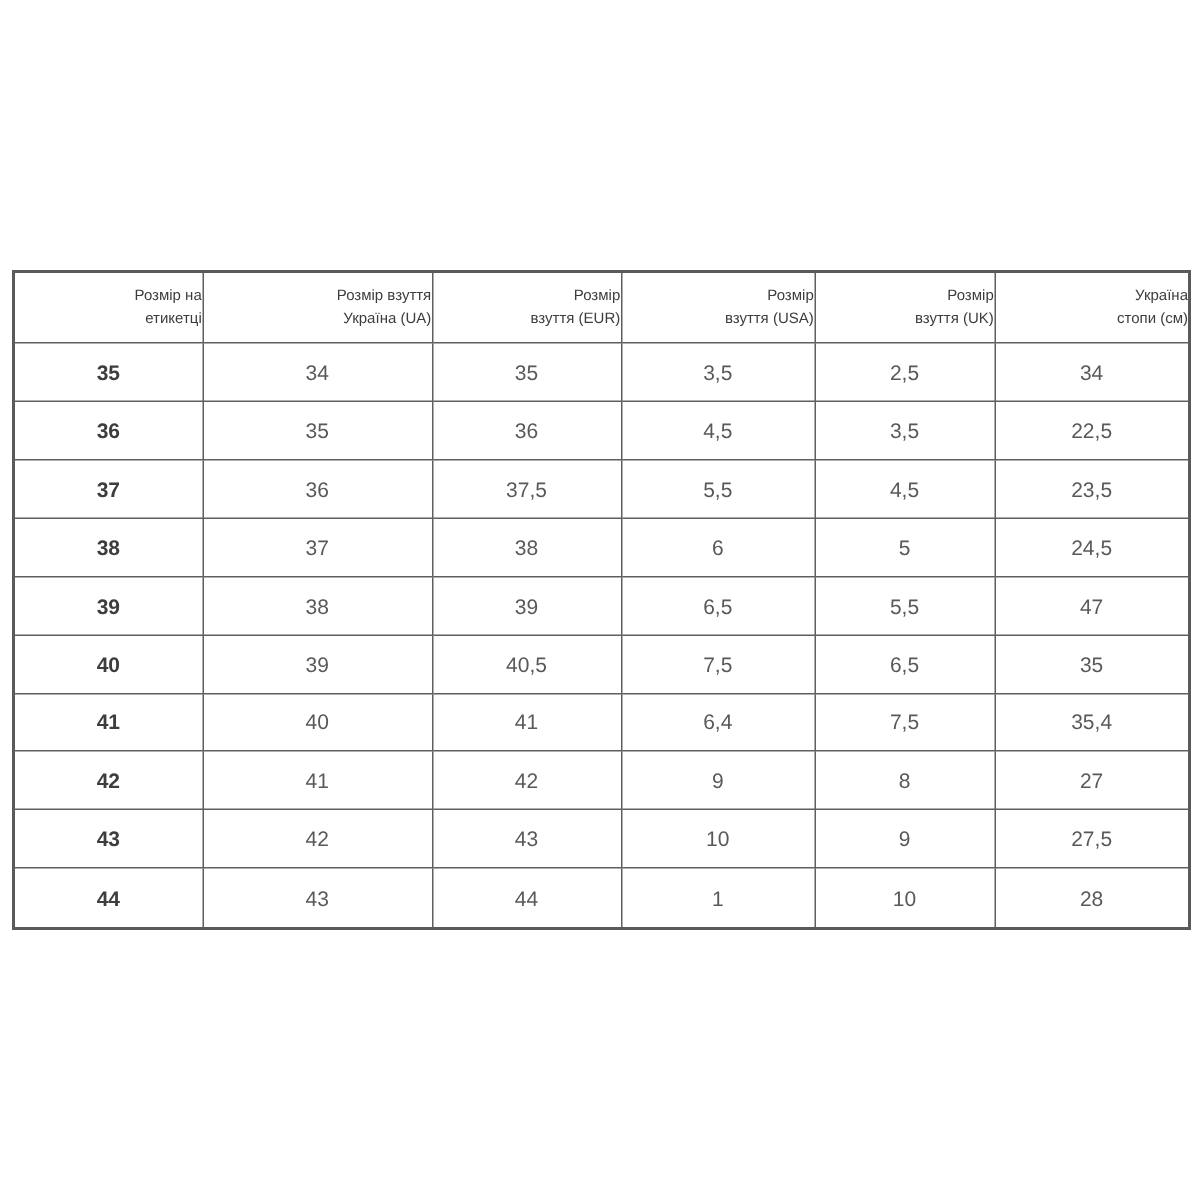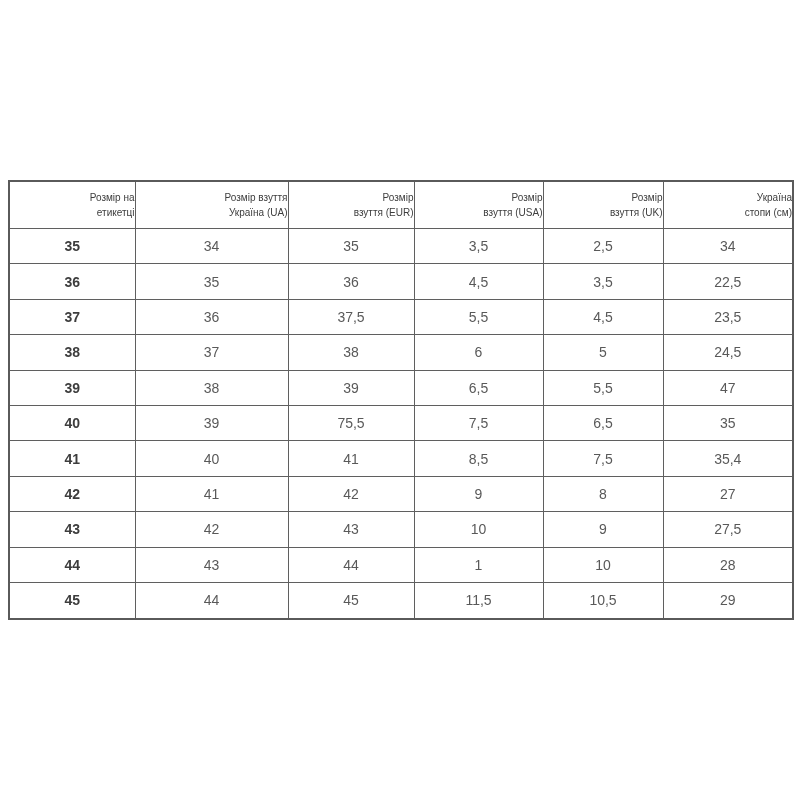--- a/index.html
+++ b/index.html
@@ -130,30 +130,30 @@
     <td class="c0">39</td>
     <td>38</td>
     <td>39</td>
     <td>6,5</td>
     <td>5,5</td>
     <td>47</td>
   </tr>
         <tr>
     <td class="c0">40</td>
     <td>39</td>
-    <td>75,5</td>
+    <td>40,5</td>
     <td>7,5</td>
     <td>6,5</td>
     <td>35</td>
   </tr>
         <tr>
     <td class="c0">41</td>
     <td>40</td>
     <td>41</td>
-    <td>8,5</td>
+    <td>6,4</td>
     <td>7,5</td>
     <td>35,4</td>
   </tr>
         <tr>
     <td class="c0">42</td>
     <td>41</td>
     <td>42</td>
     <td>9</td>
     <td>8</td>
     <td>27</td>
@@ -167,23 +167,15 @@
     <td>27,5</td>
   </tr>
         <tr>
     <td class="c0">44</td>
     <td>43</td>
     <td>44</td>
     <td>1</td>
     <td>10</td>
     <td>28</td>
   </tr>
-        <tr>
-    <td class="c0">45</td>
-    <td>44</td>
-    <td>45</td>
-    <td>11,5</td>
-    <td>10,5</td>
-    <td>29</td>
-  </tr>
       </tbody>
   </table>
 </div>
 
 </body></html>

